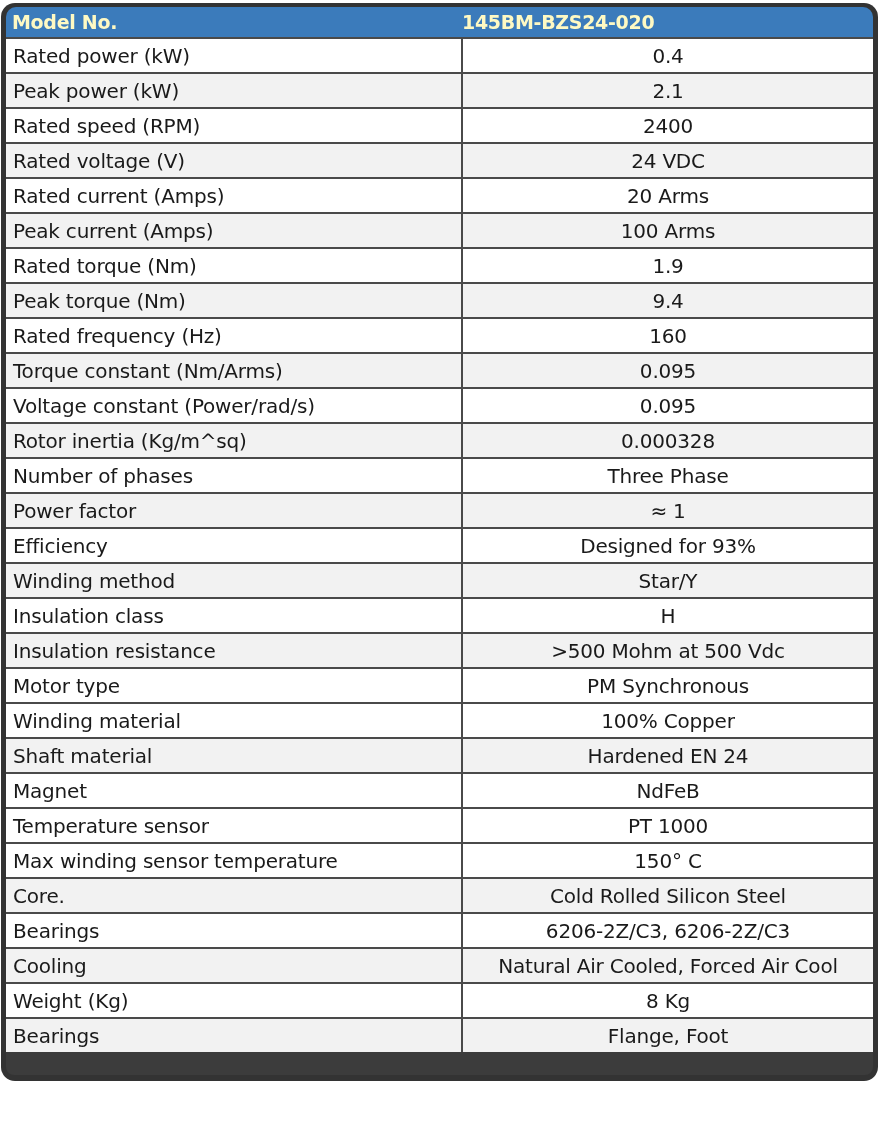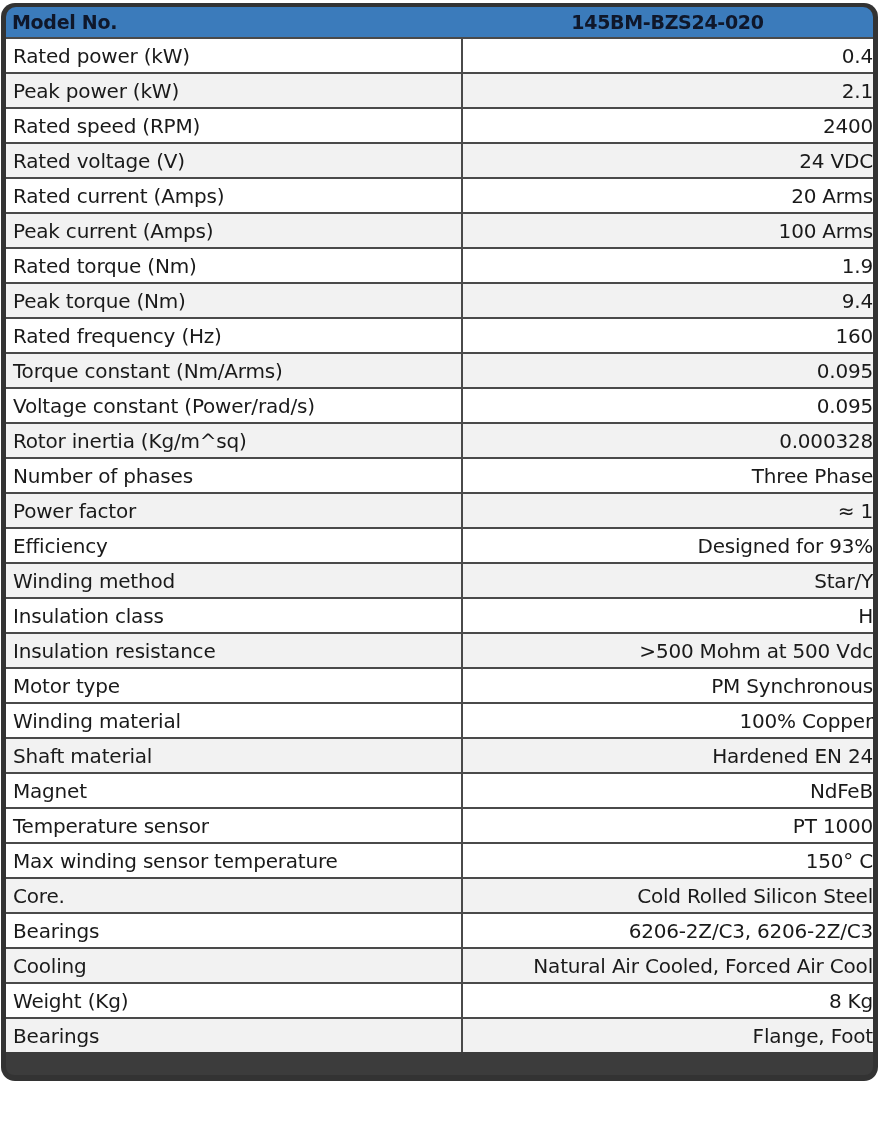--- a/index.html
+++ b/index.html
@@ -5,32 +5,32 @@
   html, body { margin:0; padding:0; background:#ffffff; }
   body { width:884px; height:1128px; position:relative; font-family:"DejaVu Sans", sans-serif; }
   .frame {
     position:absolute; left:1px; top:3px; width:877px; height:1078px;
     background:#333333; border-radius:14px; box-sizing:border-box;
     padding:4px 5px 6px 5px;
   }
   .inner { background:#3c3c3c; border-radius:10px 10px 8px 8px; overflow:hidden; height:100%; }
   table { border-collapse:collapse; width:100%; table-layout:fixed; }
   th {
-    background:#3b7bbb; color:#0f172a; font-weight:bold; font-size:19px;
+    background:#3b7bbb; color:#fef9c3; font-weight:bold; font-size:19px;
     height:30px; padding:0; text-align:left; letter-spacing:-0.3px;
   }
   th.lbl { padding-left:6px; }
-  th.val { text-align:center; }
+  th.val { }
   td {
     height:33px; padding:0; font-size:20px; color:#1a1a1a;
     border-top:2px solid #4a4a4a;
     letter-spacing:-0.2px;
   }
   td.lbl { padding-left:7px; border-right:2px solid #4a4a4a; white-space:nowrap; }
-  td.val { text-align:right; white-space:nowrap; }
+  td.val { text-align:center; white-space:nowrap; }
   tr.white td { background:#ffffff; }
   tr.gray td { background:#f2f2f2; }
   col.c1 { width:456px; }
 </style>
 </head>
 <body>
 
 <div class="frame">
   <div class="inner">
     <table>

